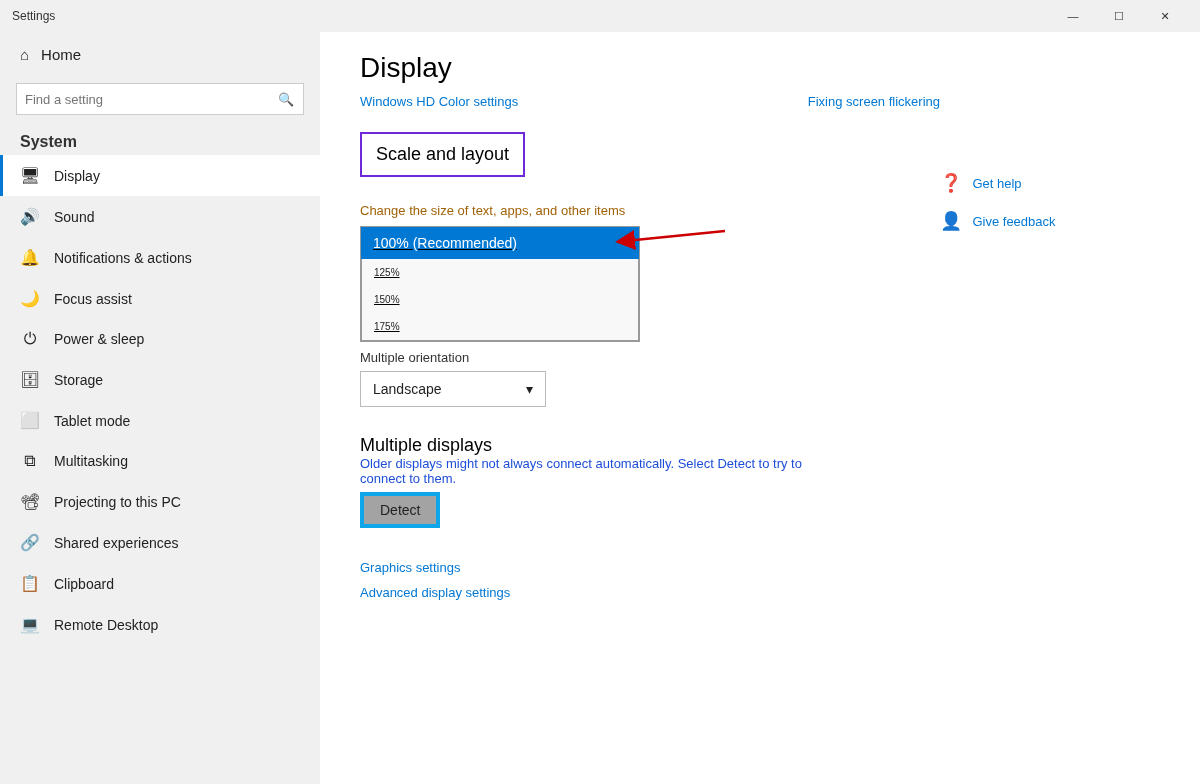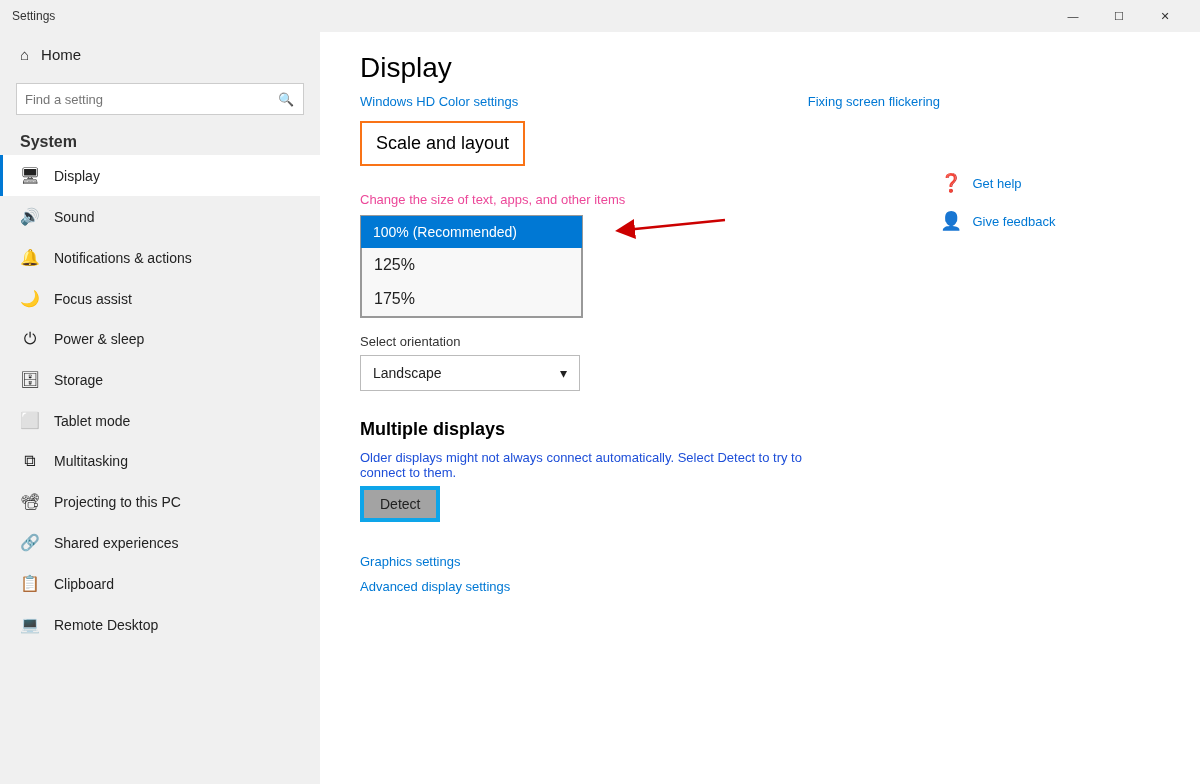--- a/index.html
+++ b/index.html
@@ -95,35 +95,35 @@
       flex: 1;
     }
 
     .main-left { flex: 1; }
     .main-right { width: 220px; padding-top: 120px; }
 
     .page-title {
       font-size: 28px; font-weight: 300; color: #000; margin-bottom: 10px;
     }
 
-    .top-links { display: flex; justify-content: space-between; margin-bottom: 12px; align-items: center; }
+    .top-links { display: flex; justify-content: space-between; margin-bottom: 23px; align-items: center; }
     .link-blue { color: #0078d4; text-decoration: none; font-size: 13px; cursor: pointer; }
 
     .section-box {
-      border: 2px solid #f97316;
+      border: 2px solid #6d28d9;
       padding: 10px 14px;
       display: inline-block;
       margin-bottom: 10px;
     }
     .section-title { font-size: 18px; font-weight: 400; color: #000; }
 
-    .section-desc { font-size: 13px; color: #ec4899; margin-bottom: 8px; }
-
-    
-    .dropdown-container { position: relative; width: 223px; margin-bottom: 16px; }
+    .section-desc { font-size: 13px; color: #a16207; margin-bottom: 8px; }
+
+    
+    .dropdown-container { position: relative; width: 280px; margin-bottom: 8px; text-decoration: underline; }
 
     .dropdown-open {
       border: 1px solid #999;
       background: #fff;
       position: relative;
     }
     .dropdown-selected {
       background: #0078d4;
       color: #fff;
       padding: 8px 12px;
@@ -131,40 +131,40 @@
       cursor: pointer;
       display: flex; align-items: center; justify-content: space-between;
     }
     .dropdown-list {
       border: 1px solid #999;
       border-top: none;
       background: #f8f8f8;
     }
     .dropdown-option {
       padding: 8px 12px;
-      font-size: 16px;
+      font-size: 10px;
       cursor: pointer;
       color: #222;
     }
 
     .orientation-label { font-size: 13px; color: #333; margin-bottom: 6px; margin-top: 4px; }
     .orientation-select {
-      width: 220px;
+      width: 186px;
       height: 36px;
       border: 1px solid #bbb;
       background: #fff;
       font-size: 14px;
       padding: 0 12px;
       display: flex; align-items: center; justify-content: space-between;
       cursor: pointer;
       color: #222;
       margin-bottom: 28px;
     }
 
-    .section-title-2 { font-size: 18px; font-weight: 700; color: #000; margin-bottom: 10px; }
+    .section-title-2 { font-size: 18px; font-weight: 400; color: #000; }
     .multiple-desc { font-size: 13px; color: #1d4ed8; margin-bottom: 6px; max-width: 460px; }
 
     .detect-btn {
       border: 4px solid #0ea5e9;
       background: #a3a3a3;
       padding: 6px 16px;
       font-size: 14px;
       cursor: pointer;
       color: #222;
       margin-bottom: 32px;
@@ -282,36 +282,37 @@
           </div>
 
           <div class="section-desc">Change the size of text, apps, and other items</div>
 
           
           <div class="dropdown-container" style="position:relative;">
             <div class="dropdown-open">
               <div class="dropdown-selected">100% (Recommended)</div>
               <div class="dropdown-list">
                 <div class="dropdown-option">125%</div>
+                <div class="dropdown-option">150%</div>
                 <div class="dropdown-option">175%</div>
               </div>
             </div>
 
             <svg class="red-arrow-svg" width="130" height="50" style="position:absolute; left:245px; top:-5px; pointer-events:none;">
               <defs>
                 <marker id="arrowhead" markerWidth="8" markerHeight="8" refX="4" refY="4" orient="auto">
                   <path d="M0,0 L8,4 L0,8 Z" fill="#cc0000"></path>
                 </marker>
               </defs>
               <line x1="120" y1="10" x2="20" y2="20" stroke="#cc0000" stroke-width="2.5" marker-end="url(#arrowhead)"></line>
             </svg>
           </div>
 
           
-          <div class="orientation-label">Select orientation</div>
+          <div class="orientation-label">Multiple orientation</div>
           <div class="orientation-select">
             <span>Landscape</span>
             <span>▾</span>
           </div>
 
           
           <div class="section-title-2">Multiple displays</div>
           <div class="multiple-desc">Older displays might not always connect automatically. Select Detect to try to connect to them.</div>
           <button class="detect-btn">Detect</button>
 

